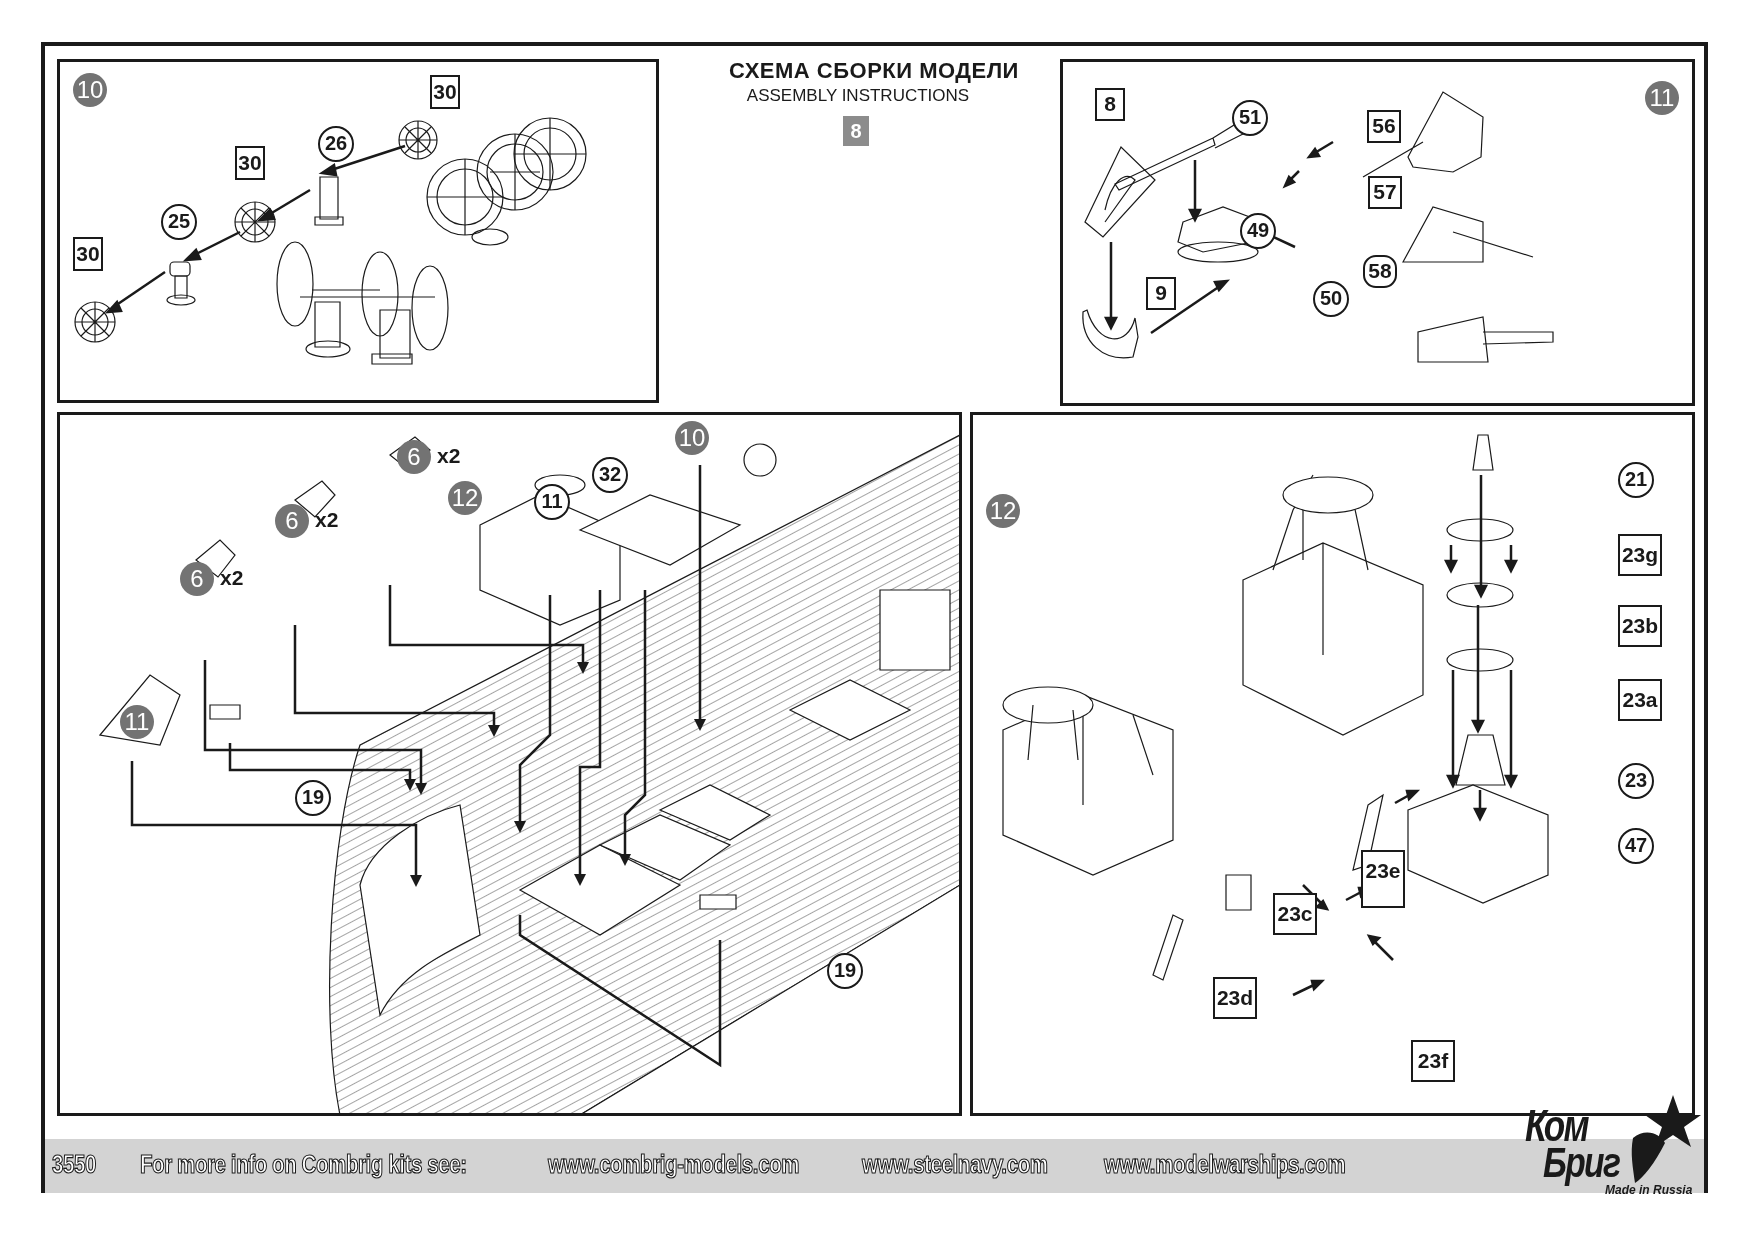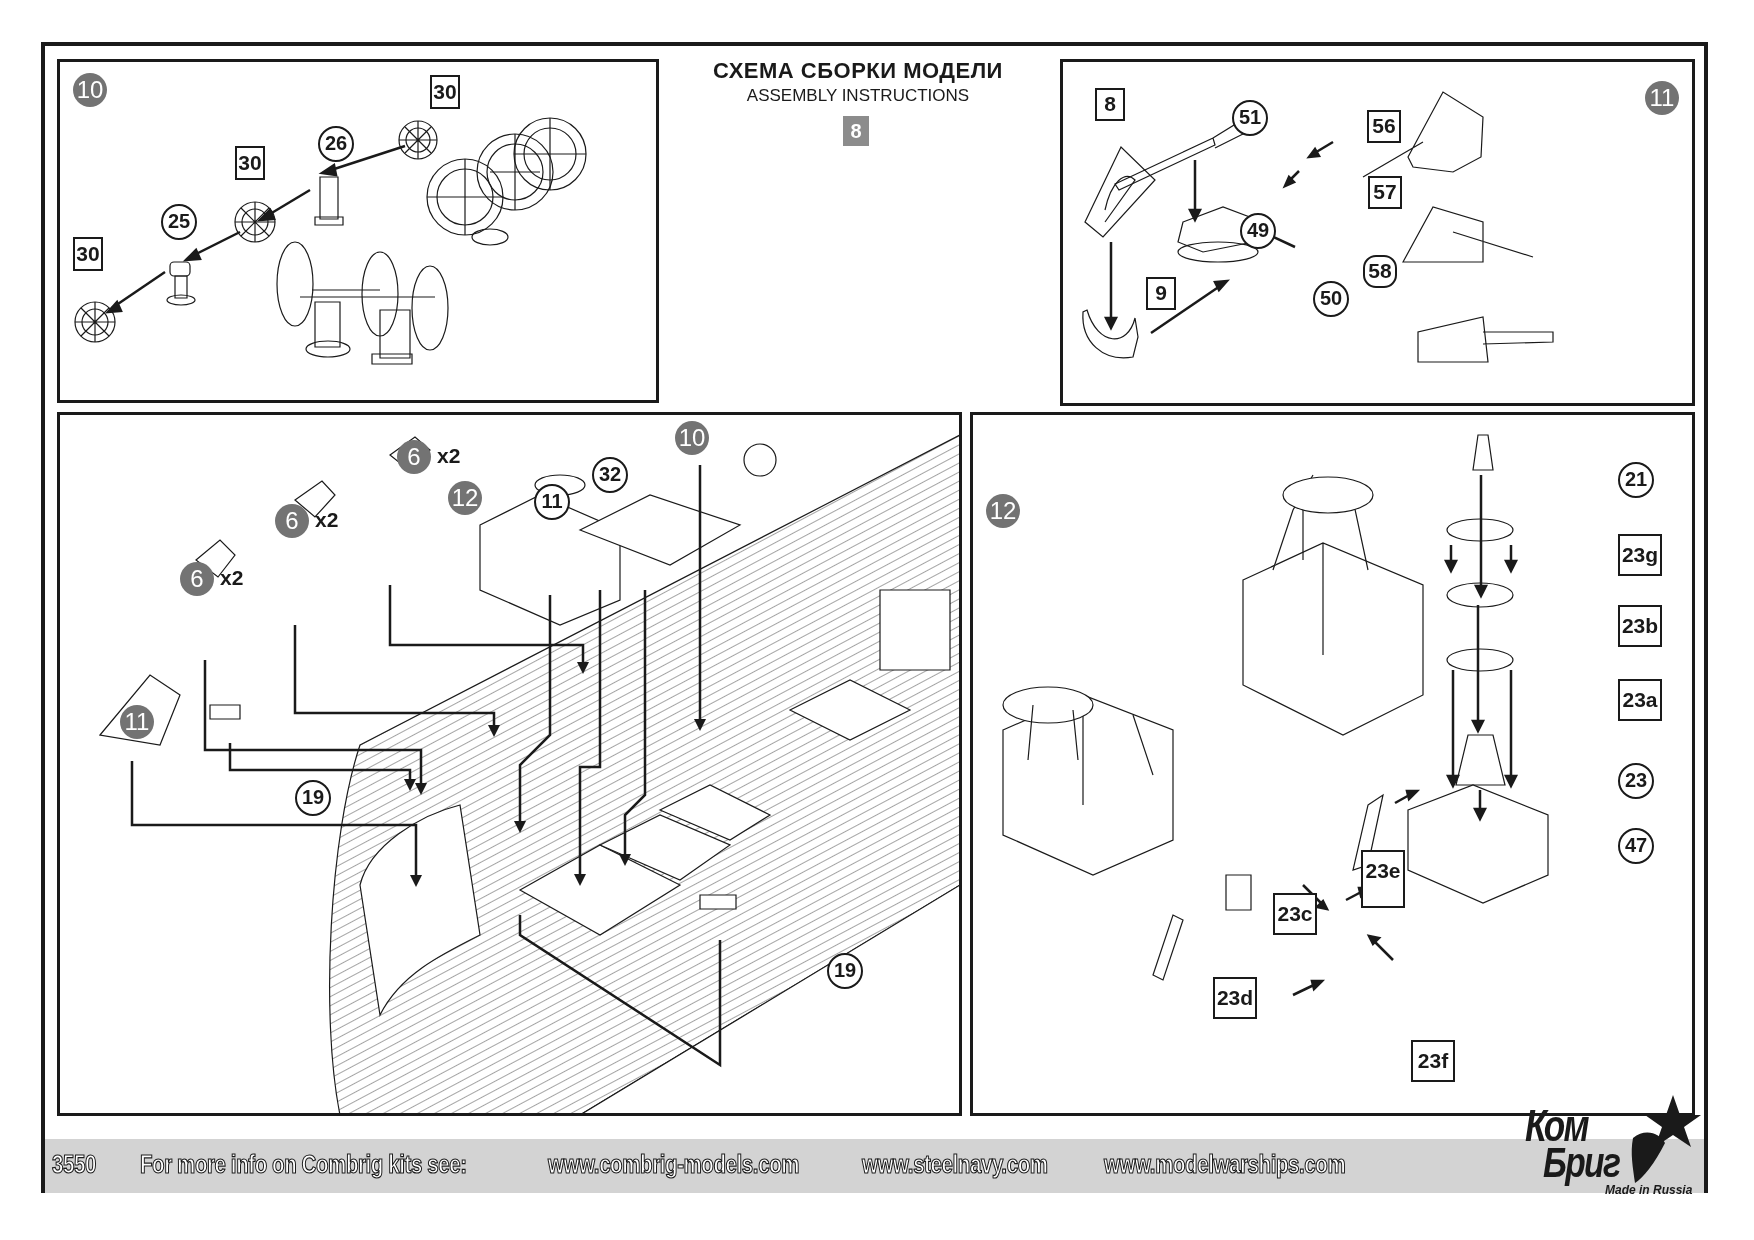--- a/index.html
+++ b/index.html
@@ -1,19 +1,19 @@
 <!DOCTYPE html>
 <html><head>
 <meta charset="utf-8">
 <style>
   html, body { margin:0; padding:0; background:#ffffff; }
   body { width:1754px; height:1240px; position:relative; overflow:hidden; font-family:"Liberation Sans", sans-serif; color:#1a1a1a; }
   .outer { left:41px; top:42px; width:1667px; height:1151px; border:4px solid #1a1a1a; box-sizing:border-box; position:absolute; }
   .panel { position:absolute; border:3px solid #1a1a1a; box-sizing:border-box; background:#fff; overflow:hidden; }
-  .title-ru { position:absolute; left:640px; width:436px; top:58px; text-align:center; font-weight:bold; font-size:22px; letter-spacing:0.5px; }
+  .title-ru { position:absolute; left:656px; width:436px; top:58px; text-align:center; font-weight:bold; font-size:22px; letter-spacing:0.5px; }
   .title-en { position:absolute; left:640px; width:436px; top:86px; text-align:center; font-size:17px; }
   .page-badge { position:absolute; left:843px; top:116px; width:26px; height:30px; background:#8c8c8c; color:#fff; font-weight:bold; font-size:20px; text-align:center; line-height:30px; }
   .step { position:absolute; width:34px; height:34px; border-radius:50%; background:#737373; color:#fff; font-size:24px; text-align:center; line-height:34px; font-family:"Liberation Sans", sans-serif; }
   .circ { position:absolute; width:36px; height:36px; border-radius:50%; border:2.5px solid #1a1a1a; box-sizing:border-box; font-weight:bold; font-size:20px; text-align:center; line-height:31px; background:#fff; }
   .box { position:absolute; border:2.5px solid #1a1a1a; box-sizing:border-box; background:#fff; font-weight:bold; font-size:21px; text-align:center; }
   .qty { position:absolute; font-weight:bold; font-size:21px;text-align:right; }
   .footer { position:absolute; left:45px; top:1139px; width:1659px; height:54px; background:#d3d3d3; }
   .ftxt { position:absolute; top:1150px; font-family:"Liberation Sans", sans-serif; font-weight:bold; font-size:25px; color:#fff; -webkit-text-stroke:1.2px #1a1a1a; letter-spacing:-0.5px; transform:scaleX(0.82); transform-origin:left center; white-space:nowrap; }
   .logo { position:absolute; left:1515px; top:1083px; width:200px; height:115px;font-style:italic; }
   svg.draw { position:absolute; left:0; top:0; overflow:visible; }

